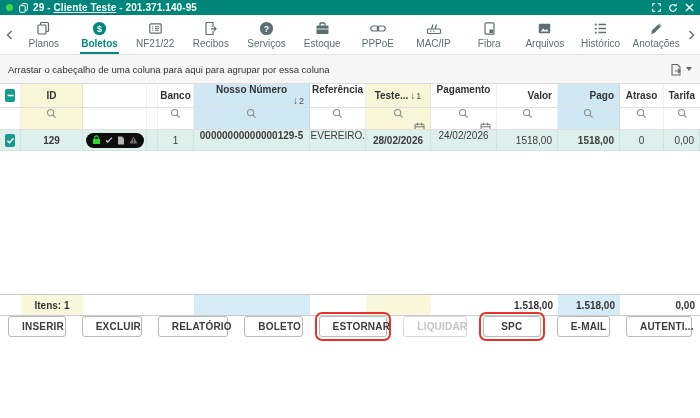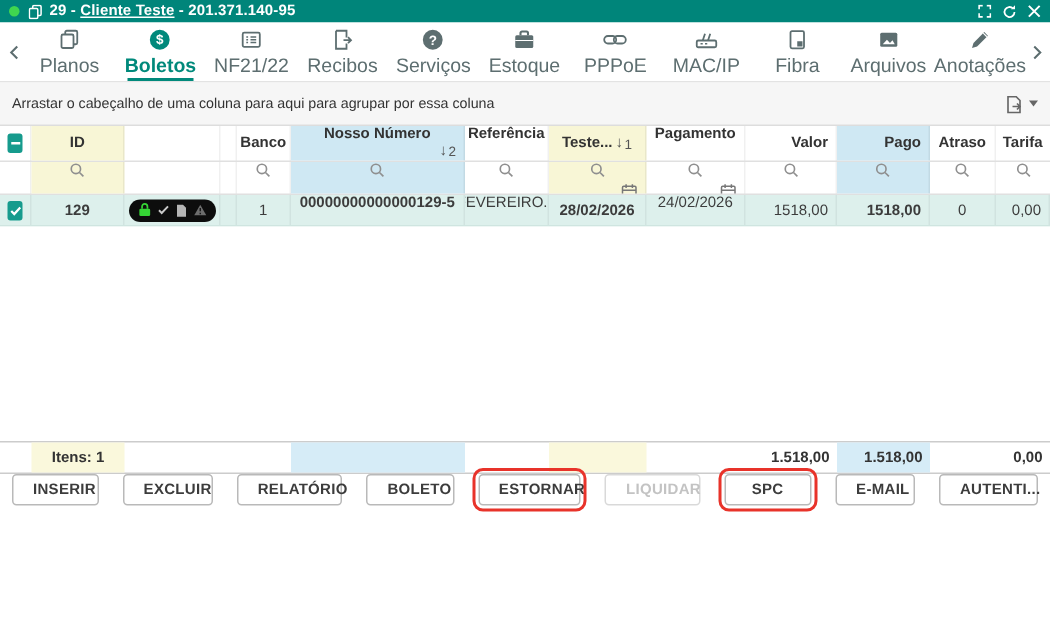--- a/index.html
+++ b/index.html
@@ -16,21 +16,21 @@
   .titlebar-text .lnk { text-decoration:underline; }
   .titlebar-right { margin-left:auto; display:flex; align-items:center; gap:7px; }
   .titlebar-right .ticon { margin:0; cursor:pointer; }
 
   
   .tabbar { height:40px; display:flex; align-items:stretch; border-bottom:1px solid #e3e3e3;
     background:#fff; flex:0 0 auto; padding:0 2px; }
   .tab-chevron { width:14px; display:flex; align-items:center; justify-content:center; color:#5d6e70; cursor:pointer; }
   .tab { flex:1 1 0; display:flex; flex-direction:column; align-items:center; justify-content:center;
     gap:2px; cursor:pointer; position:relative; color:#5d6e70; }
-  .tab .tab-label { font-size:13px; color:#5d6e70; white-space:nowrap; }
+  .tab .tab-label { font-size:10px; color:#5d6e70; white-space:nowrap; }
   .tab svg { display:block; }
   .tab.active .tab-label { color:#00897b; font-weight:bold; }
   .tab.active::after { content:""; position:absolute; bottom:0; left:8px; right:8px;
     height:2px; background:#00897b; }
 
   
   .groupbar { height:29px; background:#f6f6f6; border-bottom:1px solid #ddd;
     display:flex; align-items:center; padding:0 8px; flex:0 0 auto; }
   .groupbar-hint { font-size:9.5px; color:#333; }
   .groupbar-right { margin-left:auto; display:flex; align-items:center; gap:4px; cursor:pointer; }
@@ -199,20 +199,29 @@
     </div>
 
     <div class="tab">
       <svg width="15" height="15" viewBox="0 0 15 15">
           <rect x="1.8" y="2.8" width="11.4" height="9.4" rx="1" fill="#5d6e70"></rect>
           <path d="M3.5 10.5l2.8-3 2 2.1 1.7-1.7 1.5 2.6z" fill="#fff"></path>
         </svg>
       <span class="tab-label">Arquivos</span>
     </div>
 
+    <div class="tab">
+      <svg width="15" height="15" viewBox="0 0 15 15">
+          <path d="M5.5 3.5H13M5.5 7.5H13M5.5 11.5H13" stroke="#5d6e70" stroke-width="1.3"></path>
+          <rect x="1.8" y="2.7" width="1.8" height="1.8" fill="#5d6e70"></rect>
+          <rect x="1.8" y="6.7" width="1.8" height="1.8" fill="#5d6e70"></rect>
+          <rect x="1.8" y="10.7" width="1.8" height="1.8" fill="#5d6e70"></rect>
+        </svg>
+      <span class="tab-label">Histórico</span>
+    </div>
 
     <div class="tab">
       <svg width="15" height="15" viewBox="0 0 15 15">
           <path d="M2 13l1-3.4 7.2-7.2 2.4 2.4L5.4 12z" fill="#5d6e70"></path>
           <path d="M9.5 3.1l2.4 2.4" stroke="#fff" stroke-width="0.8"></path>
         </svg>
       <span class="tab-label">Anotações</span>
     </div>
 
     <span class="tab-chevron">

